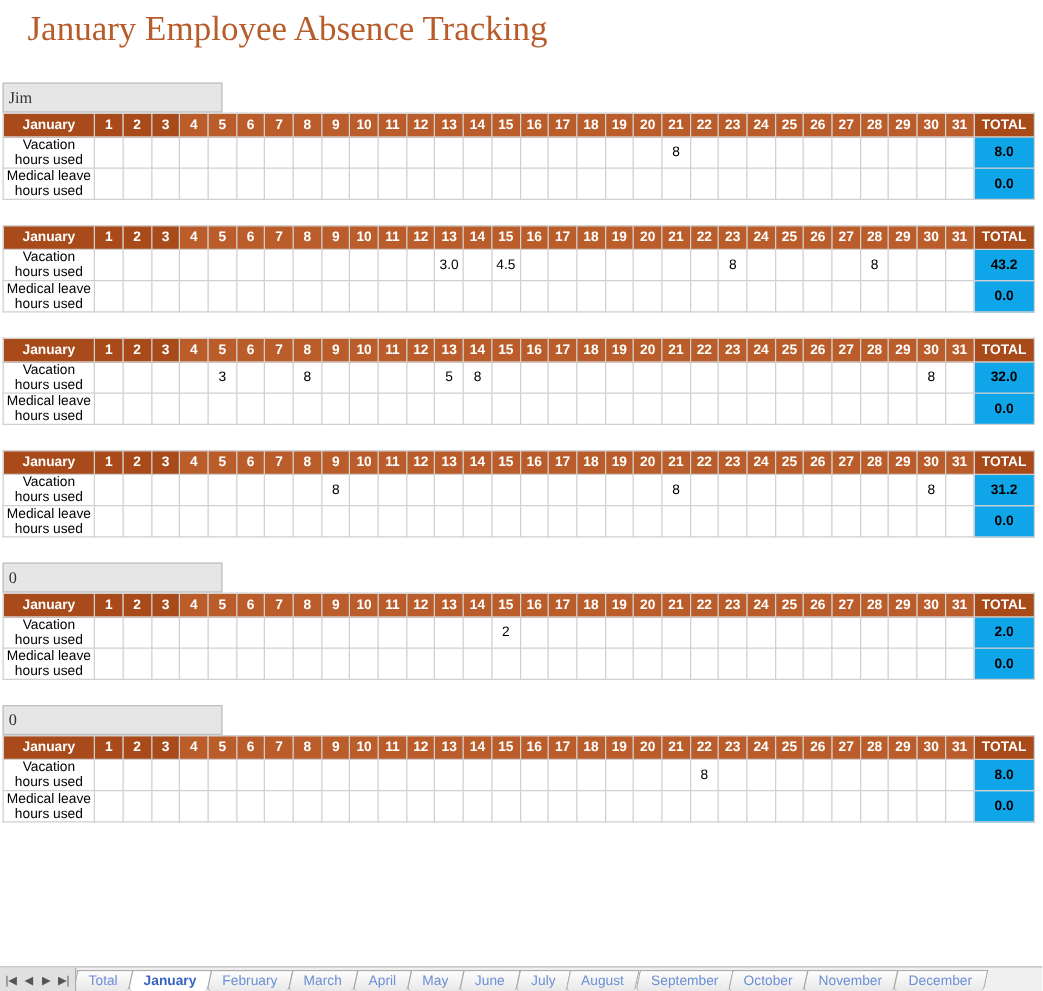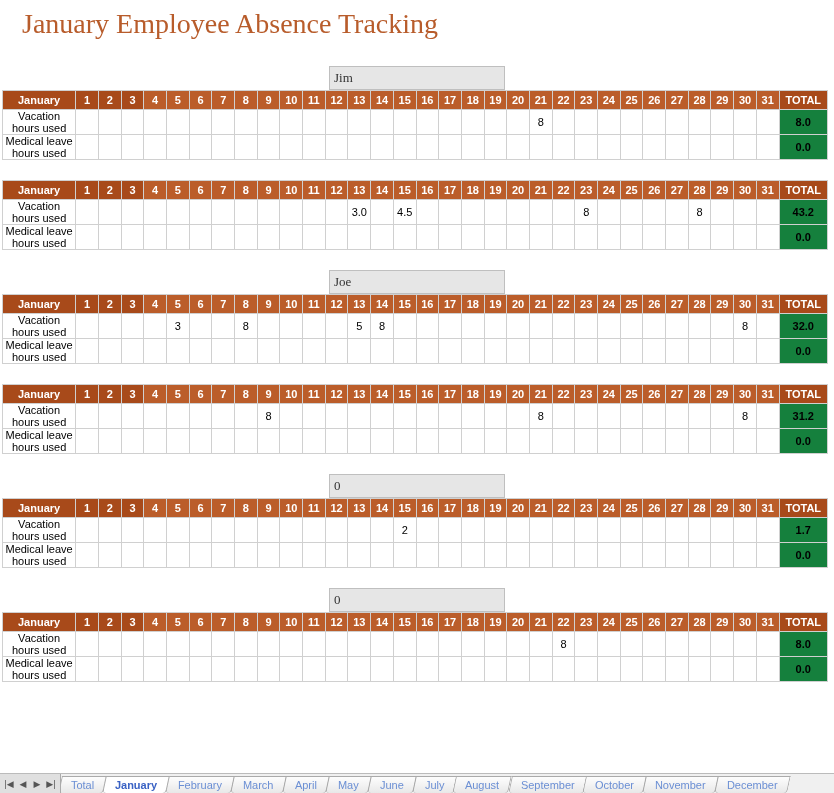--- a/index.html
+++ b/index.html
@@ -21,21 +21,20 @@
     font-family: "Times New Roman", serif;
   }
   .content {
     padding: 0 2px;
   }
   .emp-block {
     margin-top: 20px;
   }
   .emp-name-wrap {
     display: flex;
-    justify-content: center;
   }
   .emp-name {
     width: 176px;
     background: #e6e6e6;
     border: 1px solid #bfbfbf;
     font-size: 13px;
     padding: 3px 4px;
     font-family: "Times New Roman", serif;
     color: #333;
     box-sizing: border-box;
@@ -66,21 +65,21 @@
   td.label-cell {
     text-align: left;
     padding: 2px 3px;
     line-height: 12px;
     height: 28px;
     font-size: 11px;
     margin-top: 36px;
   }
   td.val { font-size: 11px; }
   td.total-cell {
-    background: #15803d;
+    background: #0ea5e9;
     font-weight: bold;
     text-align: right;
     padding-right: 4px;
   }
   
   .tabbar {
     position: absolute;
     bottom: 0;
     left: 0;
     right: 0;
@@ -363,23 +362,20 @@
             <td class="val"></td>
             <td class="val"></td>
             <td class="val"></td>
             <td class="val"></td>
             <td class="total-cell">0.0</td>
           </tr>
         </tbody>
       </table>
     </div>
     <div class="emp-block">
-      <div class="emp-name-wrap">
-        <div class="emp-name">Joe</div>
-      </div>
       <table class="cal">
         <thead>
           <tr>
             <th class="label-col">January</th>
             <th class="day-col">1</th>
             <th class="day-col">2</th>
             <th class="day-col">3</th>
             <th class="day-col alt">4</th>
             <th class="day-col alt">5</th>
             <th class="day-col alt">6</th>
@@ -667,21 +663,21 @@
             <td class="val"></td>
             <td class="val"></td>
             <td class="val"></td>
             <td class="val"></td>
             <td class="val"></td>
             <td class="val"></td>
             <td class="val"></td>
             <td class="val"></td>
             <td class="val"></td>
             <td class="val"></td>
-            <td class="total-cell">1.7</td>
+            <td class="total-cell">2.0</td>
           </tr>
           <tr>
             <td class="label-cell">Medical leave hours used</td>
             <td class="val"></td>
             <td class="val"></td>
             <td class="val"></td>
             <td class="val"></td>
             <td class="val"></td>
             <td class="val"></td>
             <td class="val"></td>

